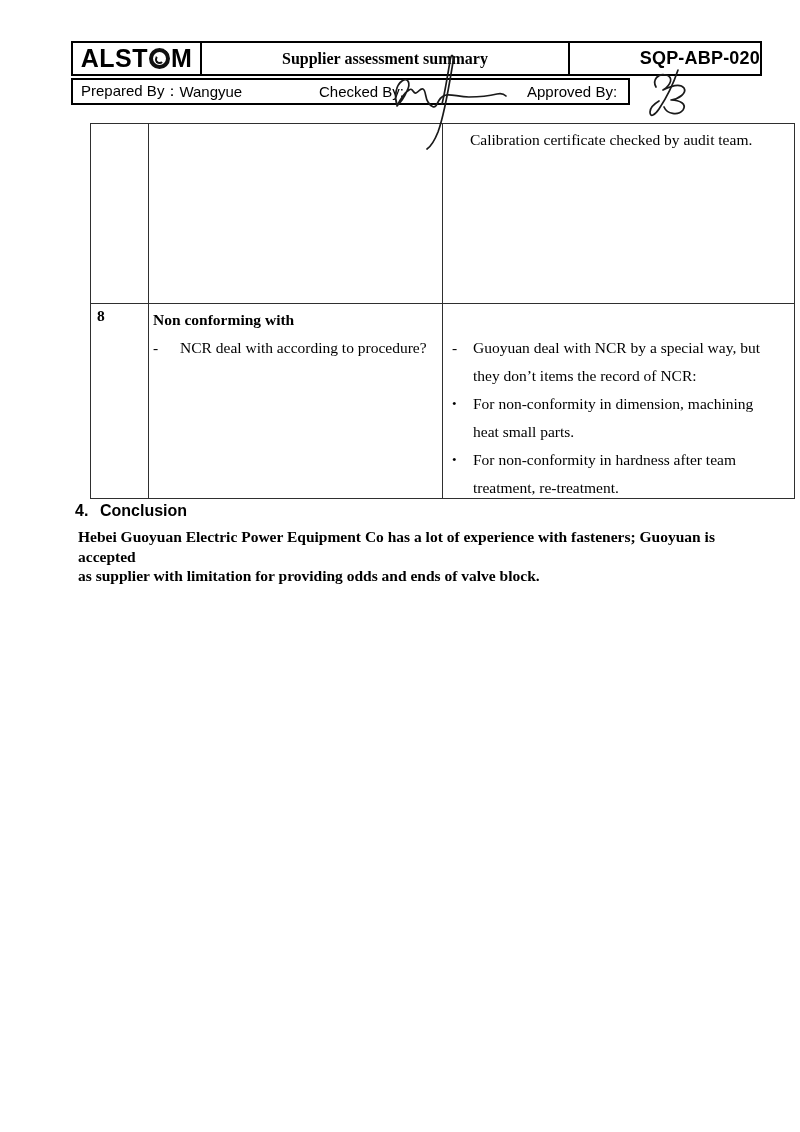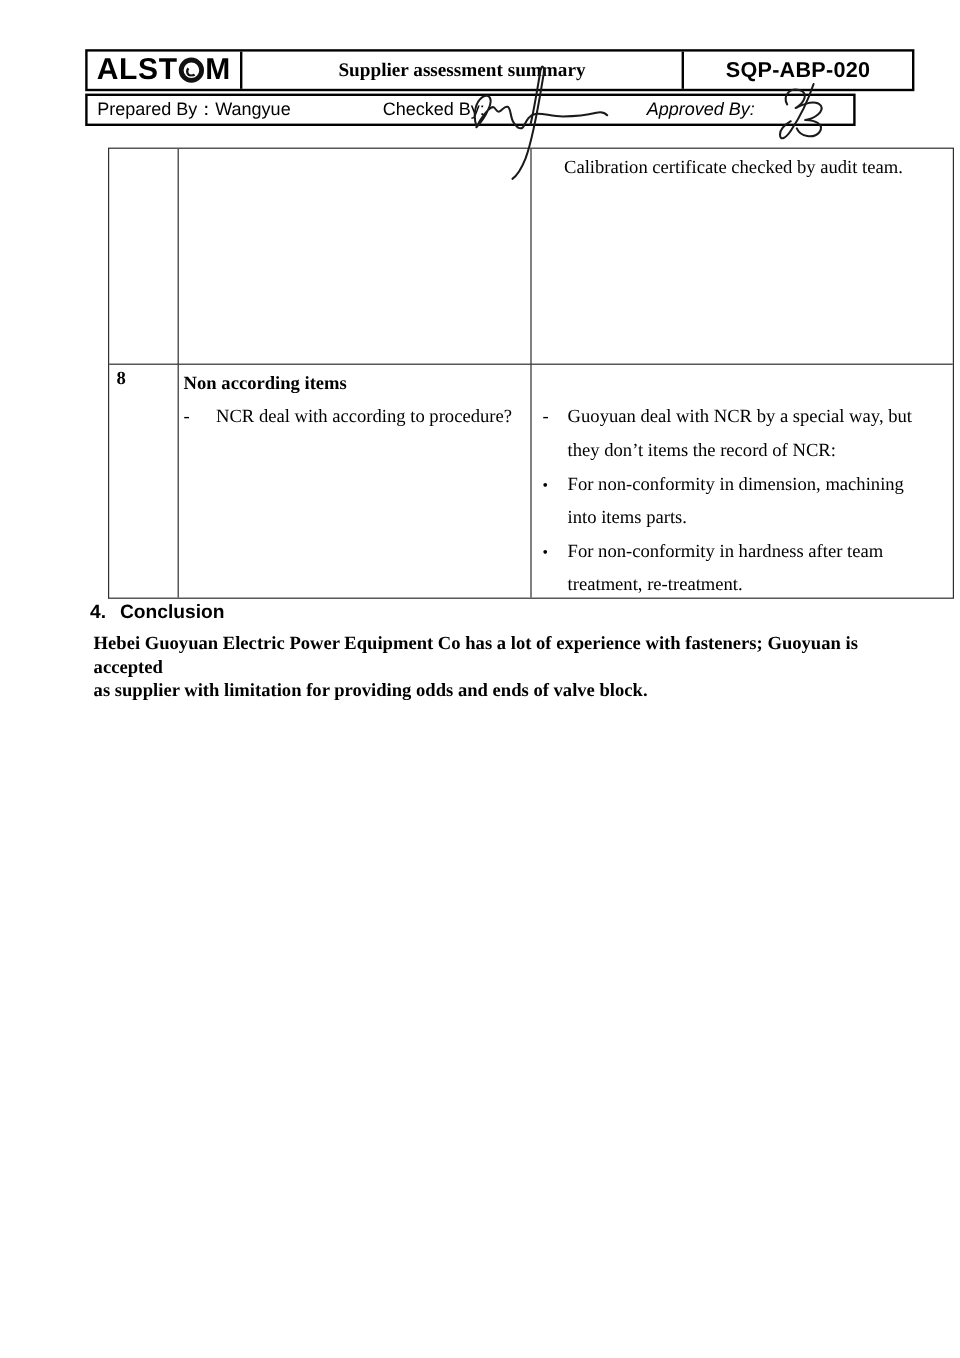--- a/index.html
+++ b/index.html
@@ -5,32 +5,32 @@
   html,body{margin:0;padding:0;background:#fff;}
   #page{position:relative;width:800px;height:1132px;background:#ffffff;overflow:hidden;
         font-family:"Liberation Serif", serif;color:#000;}
 
   
   .hdr-box{position:absolute;box-sizing:border-box;border:2px solid #000;display:flex;}
   .hdr-row1{left:71px;top:41px;width:691px;height:35px;}
   .hdr-cell{box-sizing:border-box;height:100%;display:flex;align-items:center;justify-content:center;}
   .hdr-cell.c1{width:129px;border-right:2px solid #000;}
   .hdr-cell.c2{width:368px;border-right:2px solid #000;}
-  .hdr-cell.c3{flex:1;}
+  .hdr-cell.c3{flex:1;justify-content:flex-end;}
   .logo{font-family:"Liberation Sans", sans-serif;font-weight:900;font-size:25px;letter-spacing:.5px;
         display:flex;align-items:center;line-height:1;}
   .logo-o{position:relative;width:13px;height:13px;border:4px solid #111;border-radius:50%;
           display:inline-block;margin:0 1px;}
   .logo-o::before{content:"";position:absolute;left:2px;top:3px;width:5px;height:5px;
           border:2px solid #111;border-radius:50%;border-top-color:transparent;border-right-color:transparent;}
   .logo-o::after{content:"";position:absolute;right:-4px;top:-5px;width:5px;height:4px;background:#fff;
           transform:rotate(38deg);}
   .doc-title{font-family:"Liberation Serif", serif;font-weight:bold;font-size:16px;}
   .doc-num{font-family:"Liberation Sans", sans-serif;font-weight:bold;font-size:18px;letter-spacing:.2px;}
-  .hdr-row2{left:71px;top:78px;width:642px;height:27px;font-family:"Liberation Sans", sans-serif;
+  .hdr-row2{left:71px;top:78px;width:559px;height:27px;font-family:"Liberation Sans", sans-serif;
             font-size:15px;align-items:center;}
   .hdr-row2 .slot{position:absolute;top:0;height:100%;display:flex;align-items:center;white-space:nowrap;}
 
   
   .main-table{position:absolute;left:58px;top:123px;width:705px;height:376px;box-sizing:border-box;
               border:1px solid #2f2f2f;display:grid;grid-template-columns:58px 294px 1fr;
               grid-template-rows:180px 1fr;font-size:15.5px;margin-left:32px;}
   .cell{box-sizing:border-box;overflow:hidden;}
   .bR{border-right:1px solid #2f2f2f;}
   .bB{border-bottom:1px solid #2f2f2f;}
@@ -76,58 +76,58 @@
   </div>
 
   <div class="hdr-box hdr-row2">
     <div class="slot" style="left:8px;">
       <span>Prepared By：</span>
         <span>Wangyue</span>
     </div>
     <div class="slot" style="left:246px;">
       <span>Checked By:</span>
     </div>
-    <div class="slot" style="left:466px;font-style:italic;">
+    <div class="slot" style="left:454px;">
       <span>Approved By:</span>
     </div>
   </div>
 
   <div class="main-table">
     <div class="cell bR bB"></div>
     <div class="cell bR bB"></div>
     <div class="cell bB ans-prev">
       <span>Calibration certificate checked by audit team.</span>
     </div>
 
     <div class="cell bR num-cell">
       <span>8</span>
     </div>
     <div class="cell bR q-cell">
-      <div class="q-title">Non according items</div>
+      <div class="q-title">Non conforming with</div>
       <div class="line">
         <span class="marker">-</span>
         <span>NCR deal with according to procedure?</span>
       </div>
     </div>
     <div class="cell a-cell">
       <div class="line">
         <span class="marker">-</span>
         <span>Guoyuan deal with NCR by a special way, but</span>
       </div>
       <div class="line">
         <span class="marker"></span>
         <span>they don’t items the record of NCR:</span>
       </div>
       <div class="line bullet-line">
         <span class="marker">•</span>
         <span>For non-conformity in dimension, machining</span>
       </div>
       <div class="line">
         <span class="marker"></span>
-        <span>into items parts.</span>
+        <span>heat small parts.</span>
       </div>
       <div class="line bullet-line">
         <span class="marker">•</span>
         <span>For non-conformity in hardness after team</span>
       </div>
       <div class="line">
         <span class="marker"></span>
         <span>treatment, re-treatment.</span>
       </div>
     </div>

